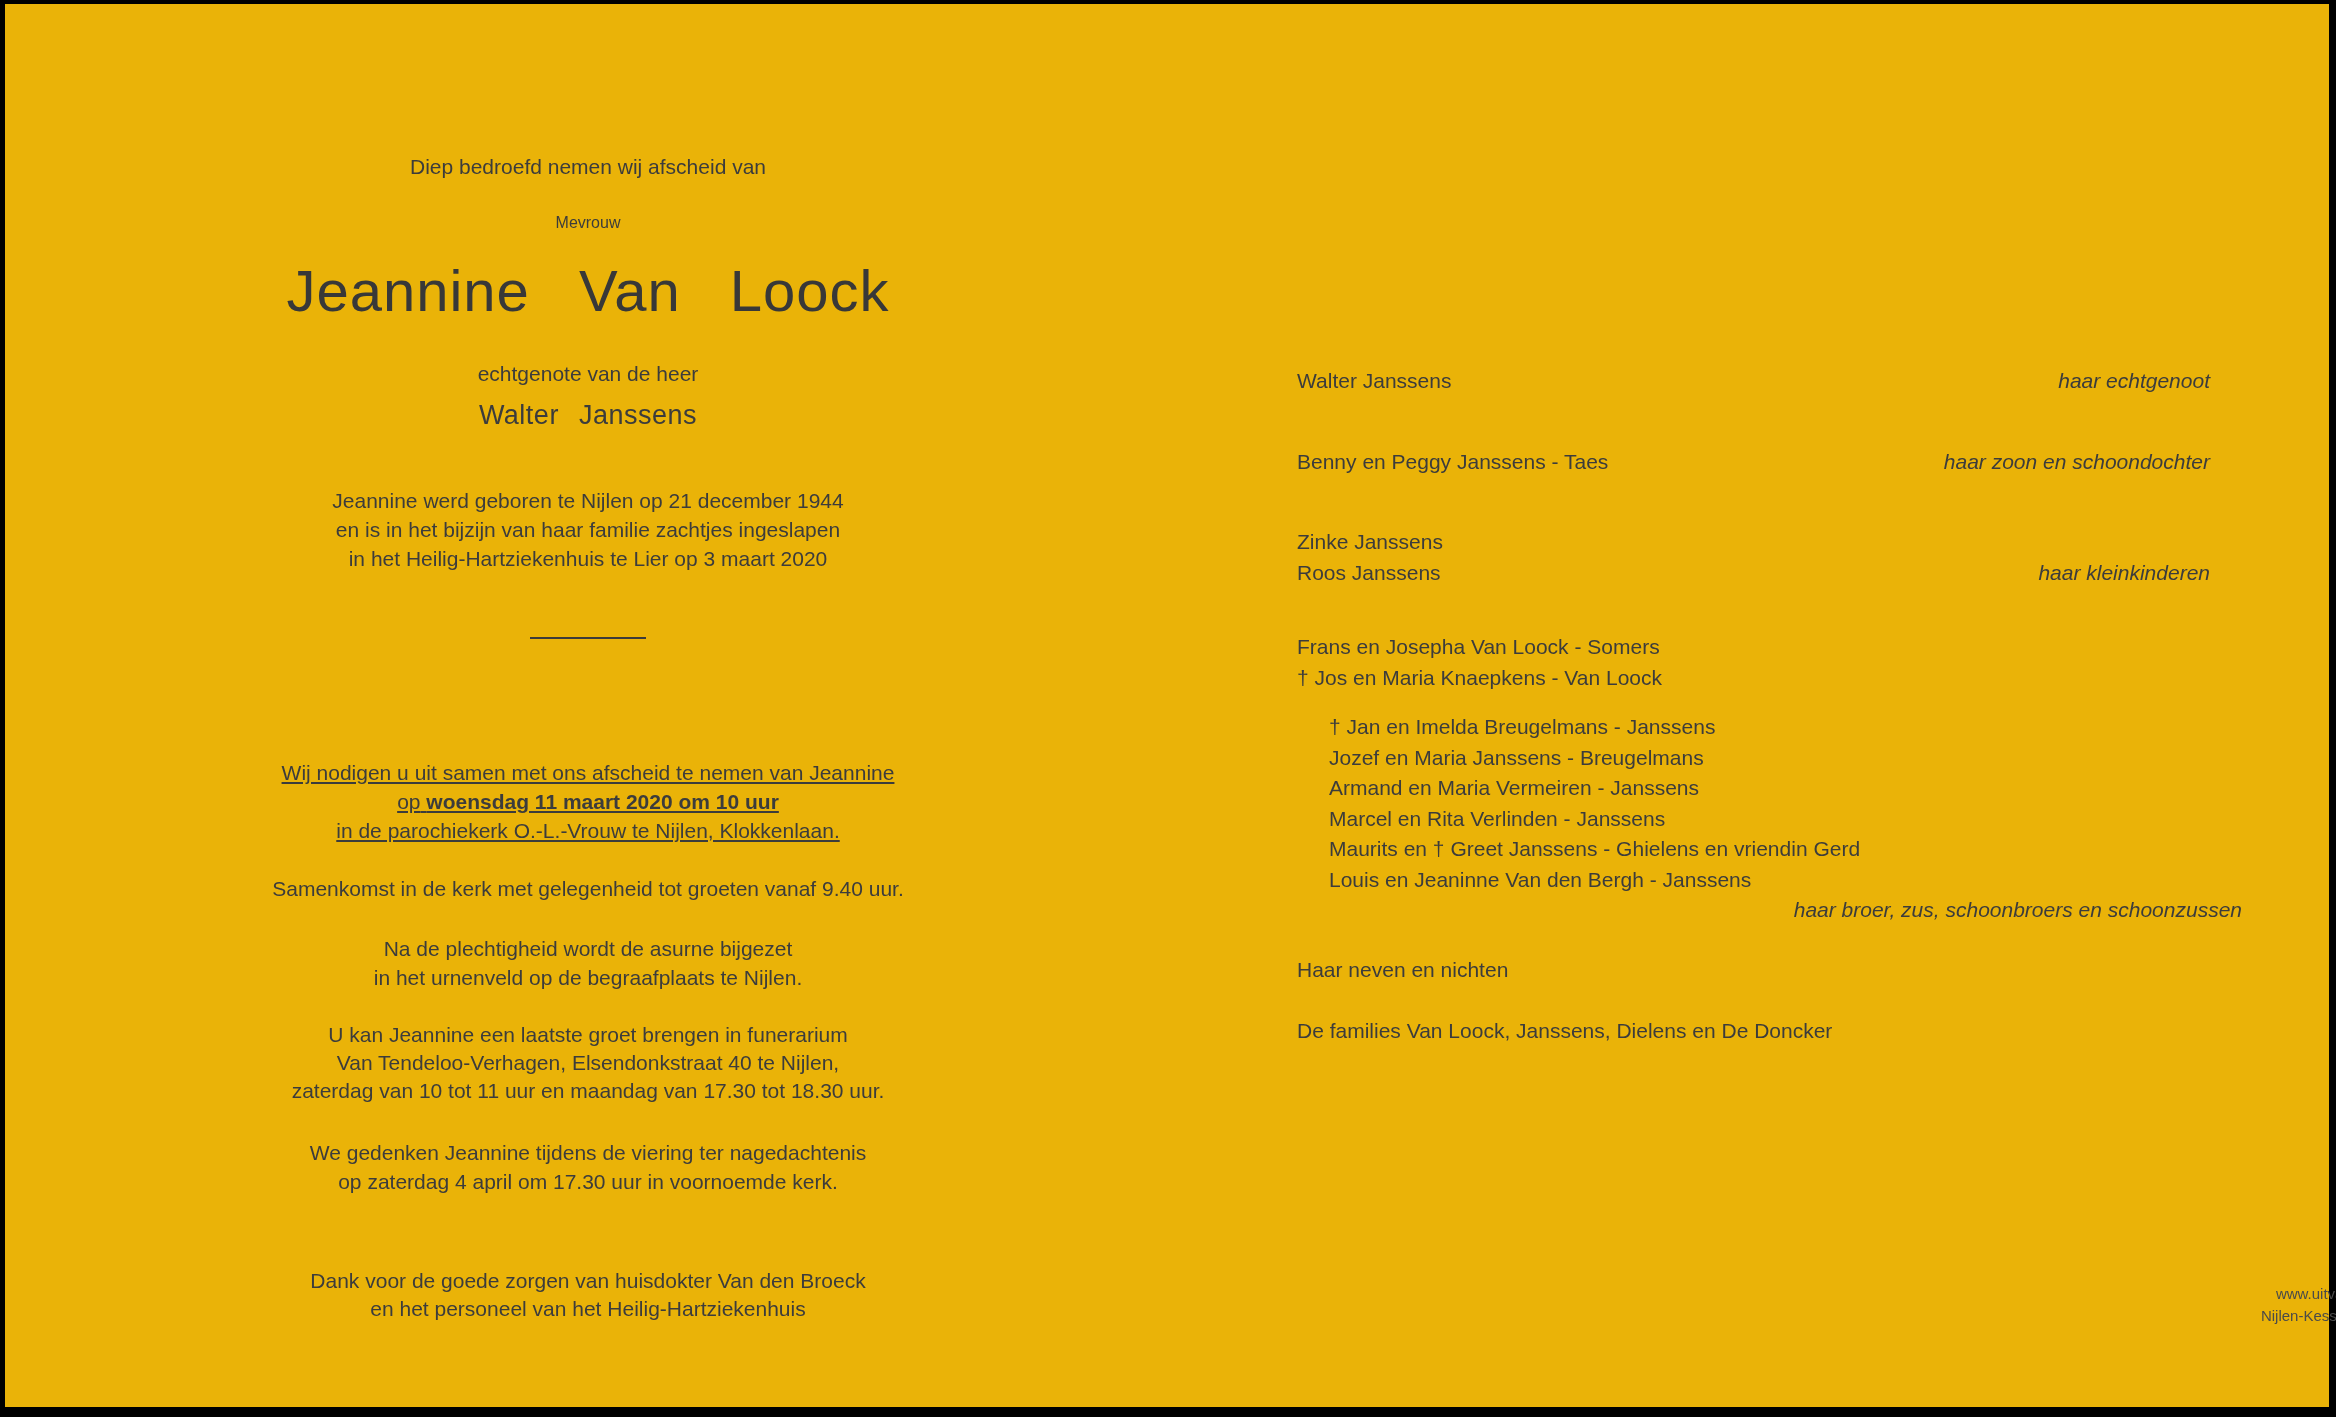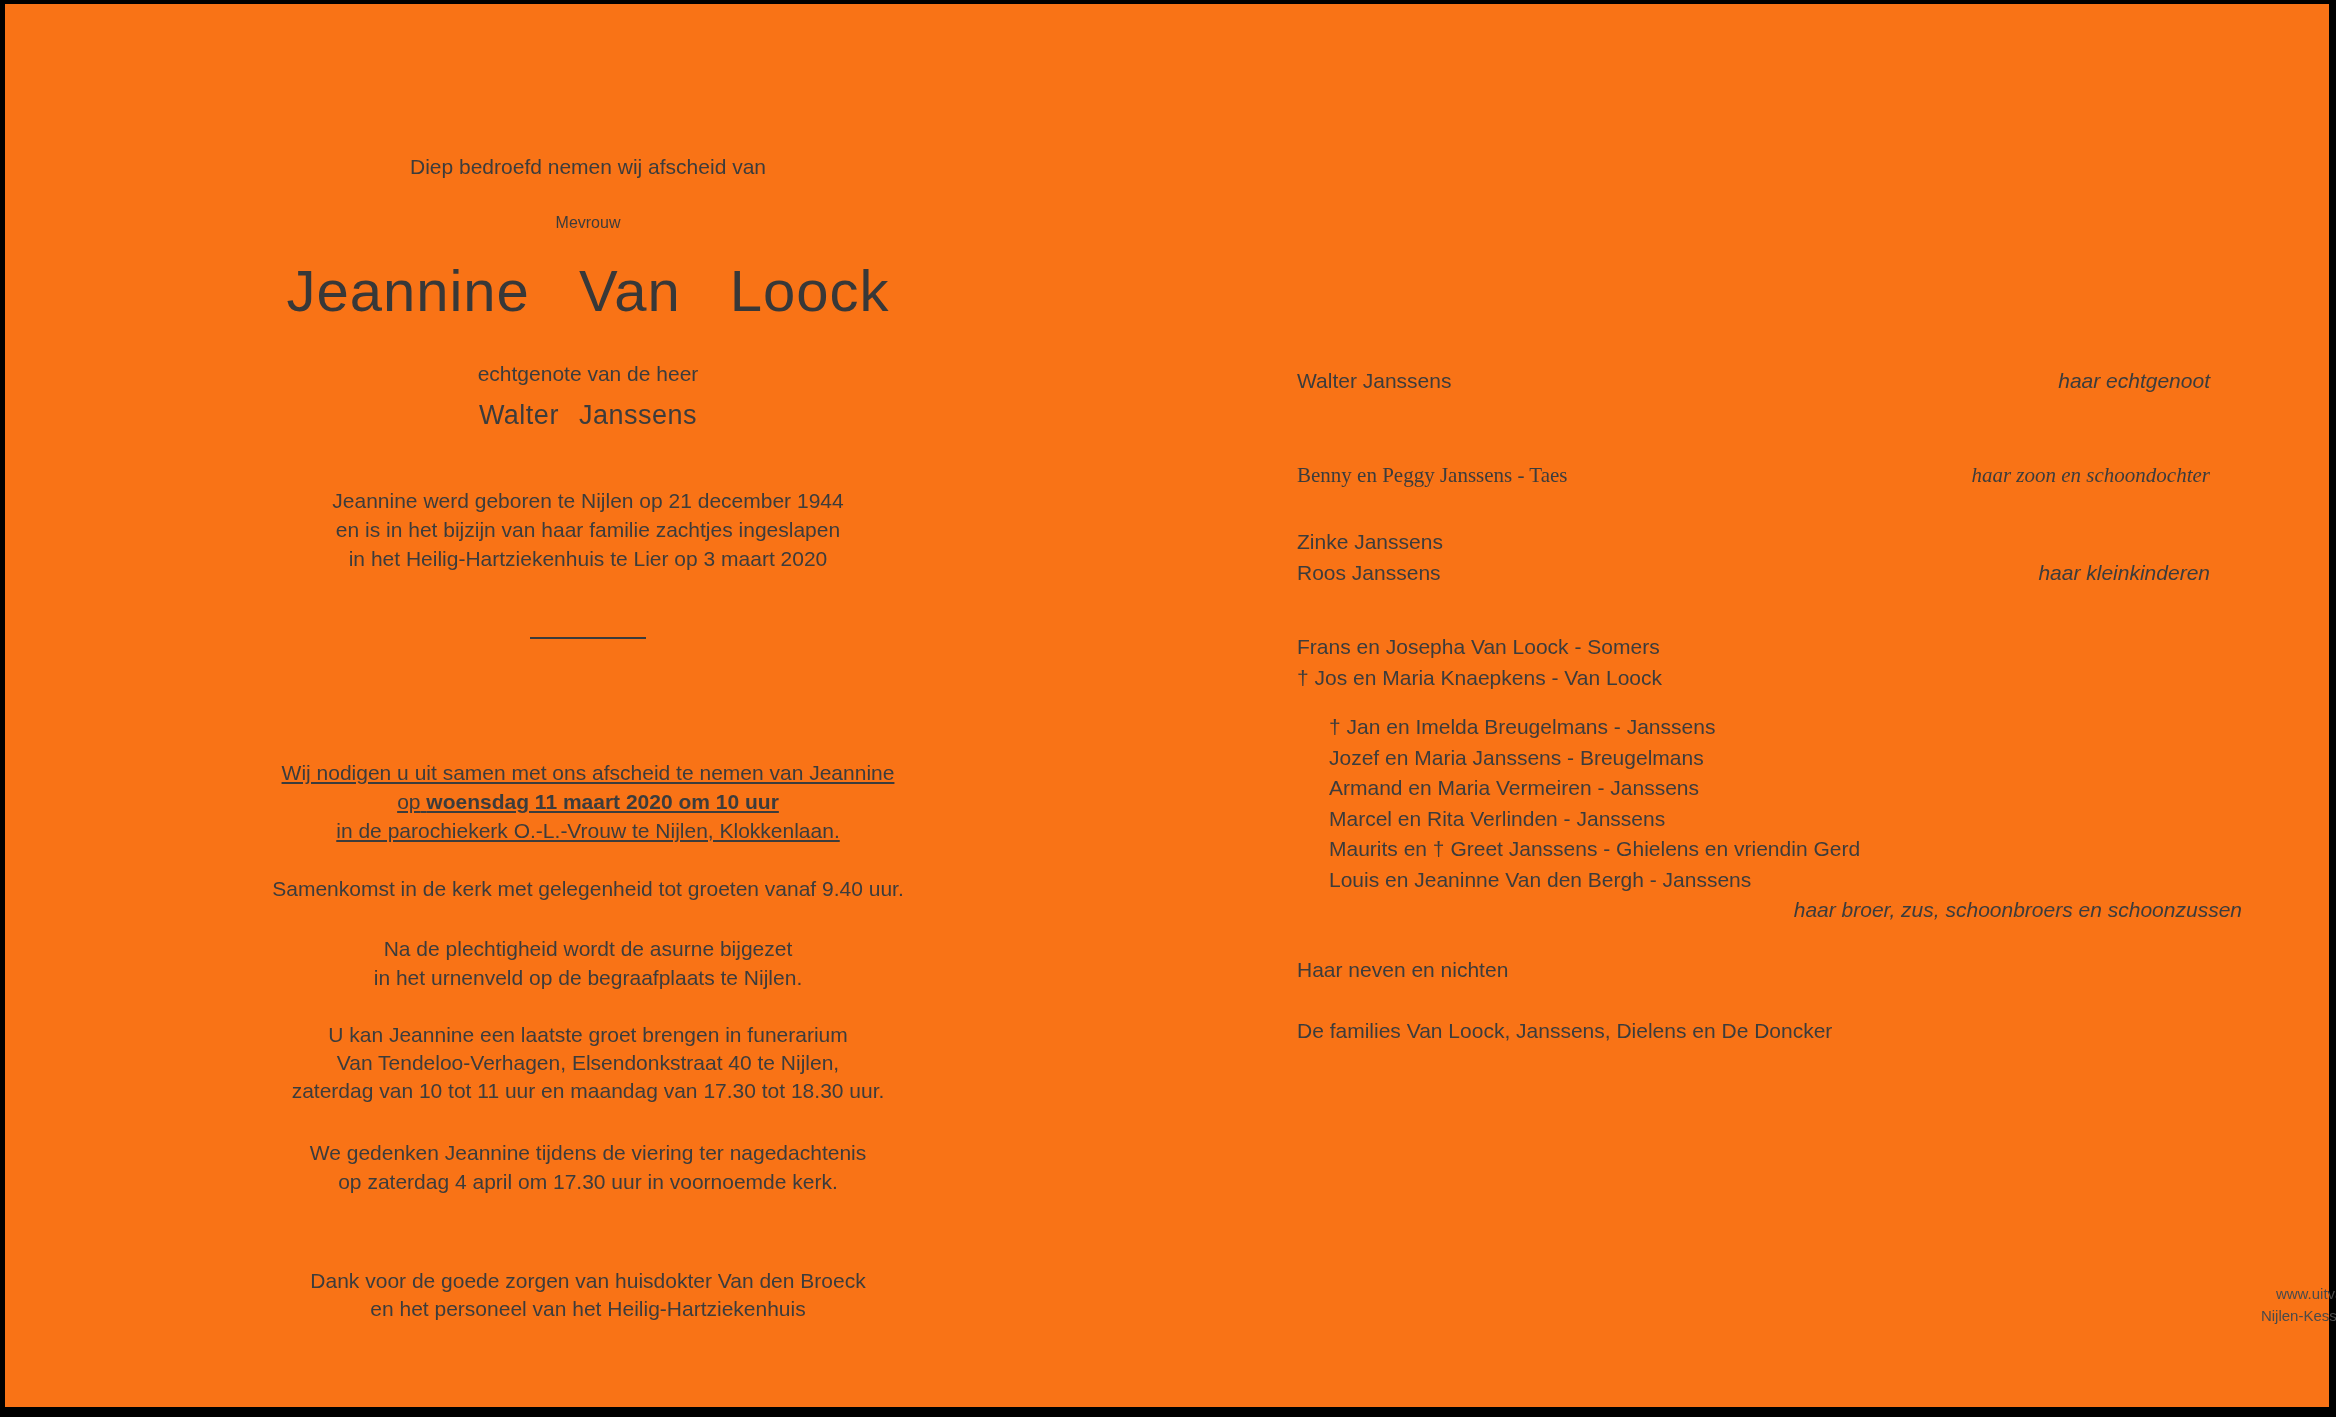--- a/index.html
+++ b/index.html
@@ -7,21 +7,21 @@
     padding: 0;
     width: 2336px;
     height: 1417px;
     background: #000000;
     font-family: "Liberation Sans", "DejaVu Sans", sans-serif;
     overflow: hidden;
   }
   .card {
     position: absolute;
     left: 5px; top: 4px; right: 7px; bottom: 10px;
-    background: #f97316;
+    background: #eab308;
     color: #3c3c3c;
   }
   .line { white-space: pre-wrap; }
 
   
   .left-col {
     position: absolute;
     left: 83px; top: 0;
     width: 1000px; height: 100%;
     text-align: center;
@@ -61,21 +61,21 @@
   .relation {
     position: absolute; right: 0; bottom: 0;
     font-style: italic; line-height: 31px;
   }
   .relation:empty { display: none; }
   .relation-line {
     text-align: right; font-style: italic; line-height: 30.5px;
   }
   .blk-heading  { top: 279px;  line-height: 30px; }
   .blk-entry-0  { top: 361px; }
-  .blk-entry-1  { top: 456px; font-family: Liberation Serif, serif; }
+  .blk-entry-1  { top: 442px; }
   .blk-entry-2  { top: 522px; }
   .blk-entry-3  { top: 627px; }
   .blk-entry-4  { top: 708px; margin-left: 32px; }
   .blk-entry-4 .line { line-height: 30.5px; }
   .blk-entry-5  { top: 951px;  line-height: 30px; }
   .blk-entry-6  { top: 1012px; line-height: 30px; }
   .blk-rouwadres { top: 1200px; line-height: 29px; }
   .blk-footer {
     top: 1279px; left: 650px; width: 258px;
     font-size: 15px; line-height: 22px;

